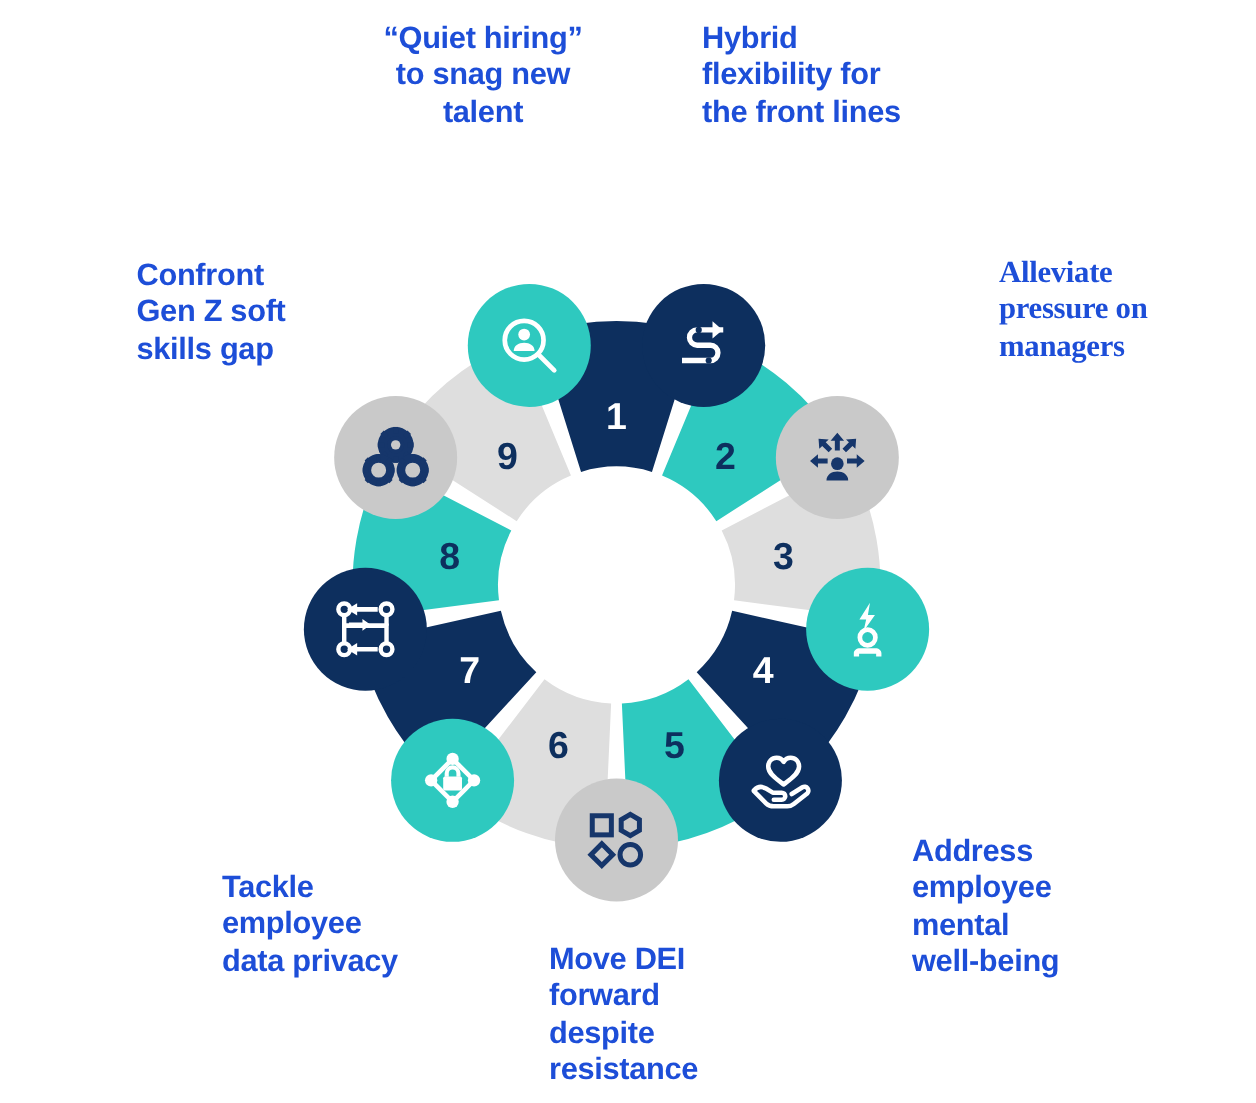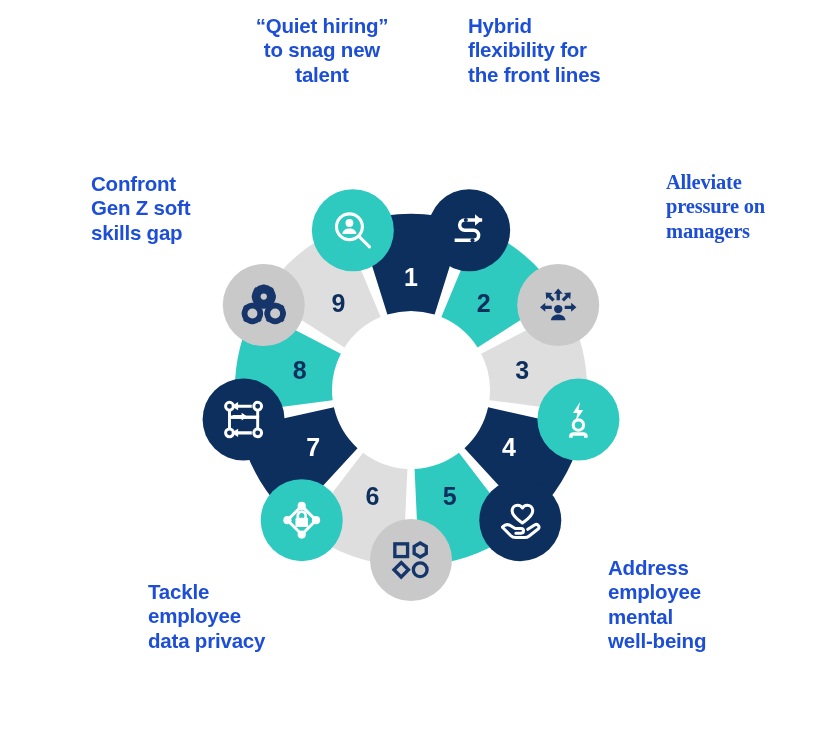--- a/index.html
+++ b/index.html
@@ -247,20 +247,24 @@
   <div class="cap l" style="left:666px;top:170px;width:170px;font-family:Liberation Serif, serif;">Alleviate
 pressure on
 managers</div>
 
 
   <div class="cap l" style="left:608px;top:556px;width:170px;">Address
 employee
 mental
 well-being</div>
 
+  <div class="cap l" style="left:366px;top:628px;width:180px;">Move DEI
+forward
+despite
+resistance</div>
 
   <div class="cap l" style="left:148px;top:552px;width:170px;margin-top:28px;">Tackle
 employee
 data privacy</div>
 
 
   <div class="cap l" style="left:75px;top:172px;width:170px;margin-left:16px;">Confront
 Gen Z soft
 skills gap</div>
 

